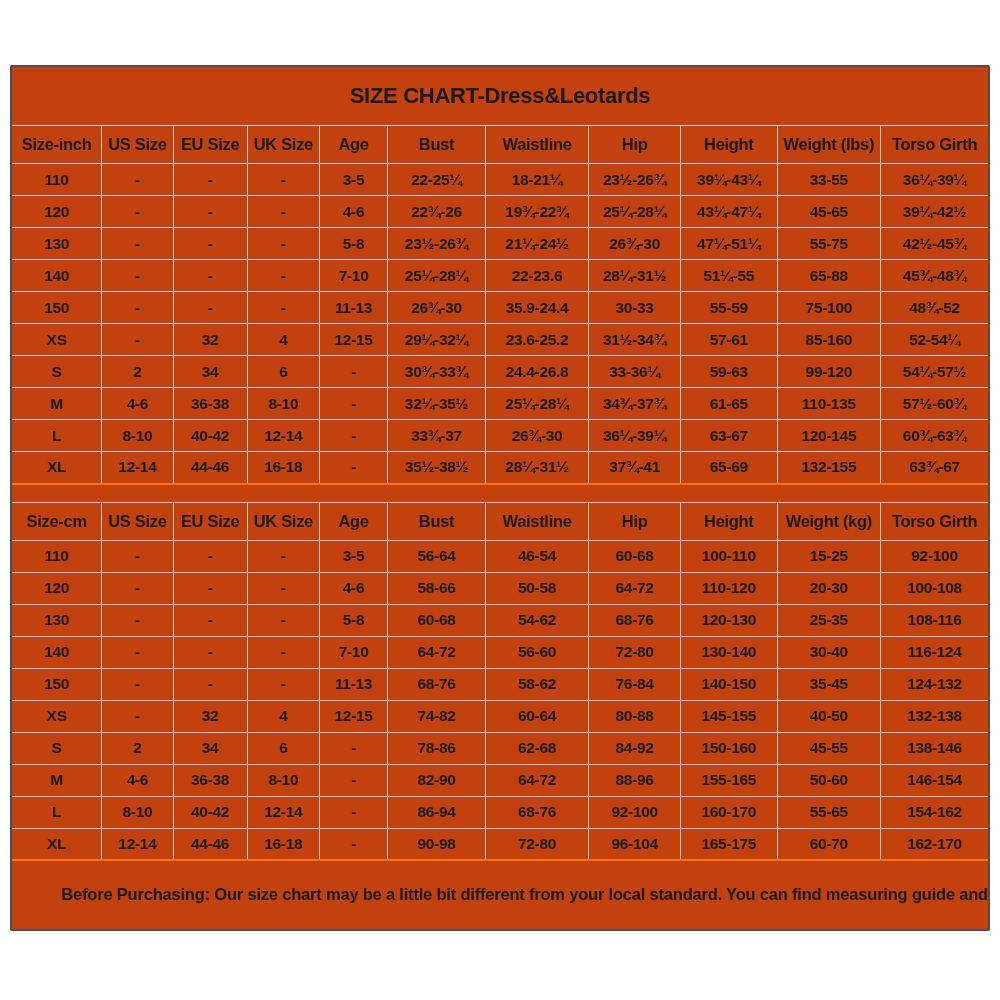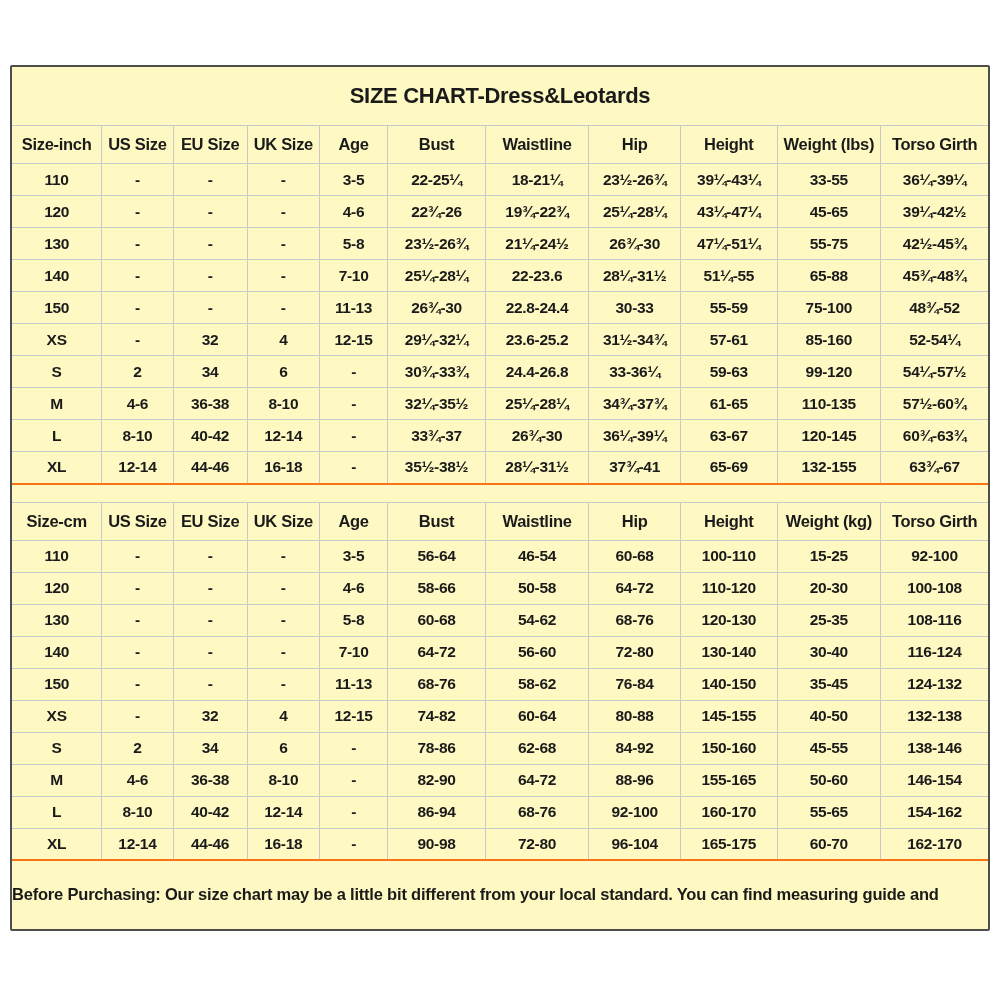--- a/index.html
+++ b/index.html
@@ -8,21 +8,21 @@
     background: #ffffff;
     font-family: "Liberation Sans", sans-serif;
     color: #1a1a1a;
   }
   .chart-container {
     position: absolute;
     left: 10px; top: 65px;
     width: 980px; height: 866px;
     border: 2px solid #4d4d4d;
     border-radius: 2px;
-    background: #fef9c3;
+    background: #c2410c;
   }
   .chart-title {
     height: 58px;
     display: flex; align-items: center; justify-content: center;
     font-size: 22px;
     font-weight: 700;
     letter-spacing: -0.3px;
   }
   table.size-table {
     width: 100%;
@@ -47,21 +47,21 @@
     height: 32px;
     font-size: 15.5px;
   }
   table.size-table th:first-child, table.size-table td:first-child { border-left: none; }
   table.size-table th:last-child,  table.size-table td:last-child  { border-right: none; }
   table.size-table tbody tr:last-child td { border-bottom: 2px solid #f97316; }
   .table-gap { height: 17px; }
   .footer-note {
     height: 66px;
     display: flex; flex-direction: column;
-    align-items: flex-start; justify-content: center;
+    align-items: flex-end; justify-content: center;
     font-size: 16.5px;
     font-weight: 700;
     letter-spacing: -0.2px;
     line-height: 25px;
   }
   
   col.c-size   { width: 9.2%; }
   col.c-us     { width: 7.3%; }
   col.c-eu     { width: 7.6%; }
   col.c-uk     { width: 7.4%; }
@@ -162,21 +162,21 @@
           <td>65-88</td>
           <td>45¾-48¾</td>
         </tr>
         <tr>
           <td>150</td>
           <td>-</td>
           <td>-</td>
           <td>-</td>
           <td>11-13</td>
           <td>26¾-30</td>
-          <td>22.8-24.4</td>
+          <td>35.9-24.4</td>
           <td>30-33</td>
           <td>55-59</td>
           <td>75-100</td>
           <td>48¾-52</td>
         </tr>
         <tr>
           <td>XS</td>
           <td>-</td>
           <td>32</td>
           <td>4</td>

